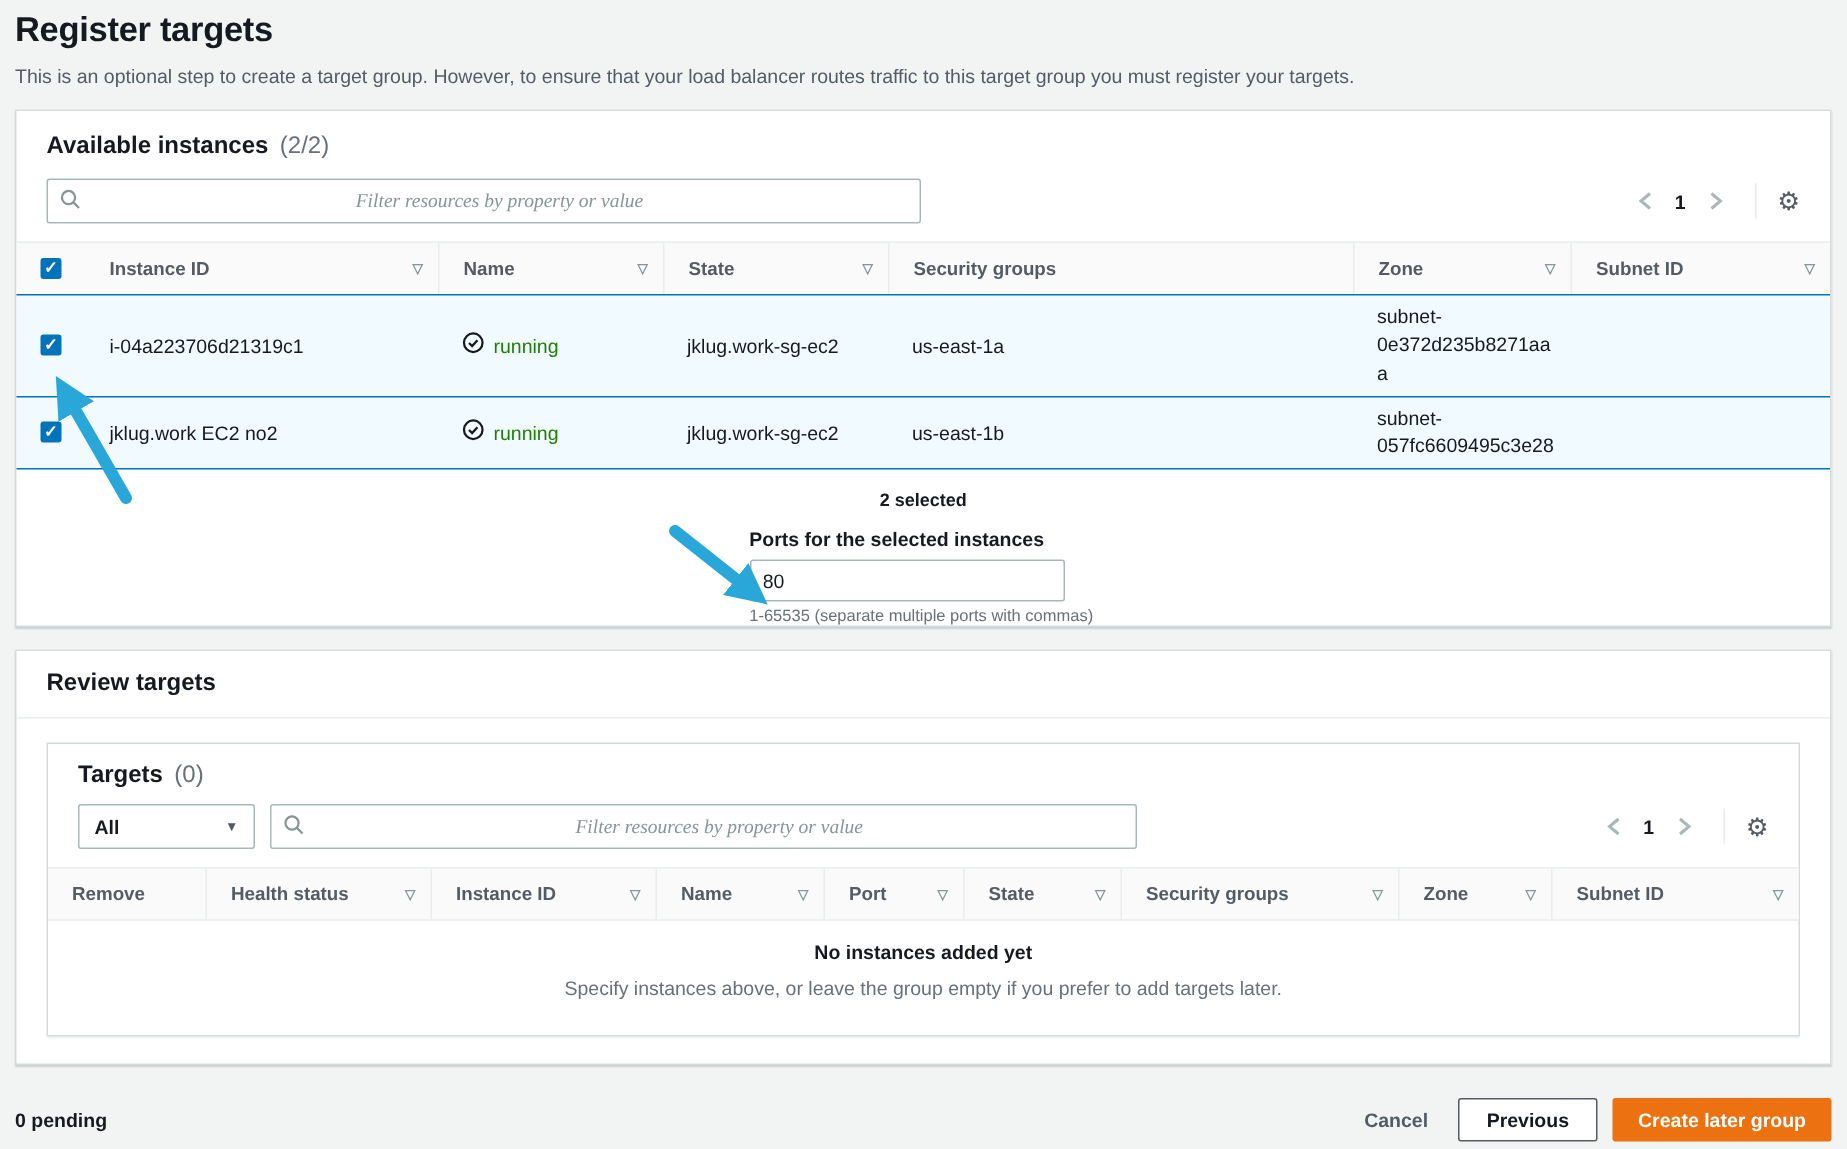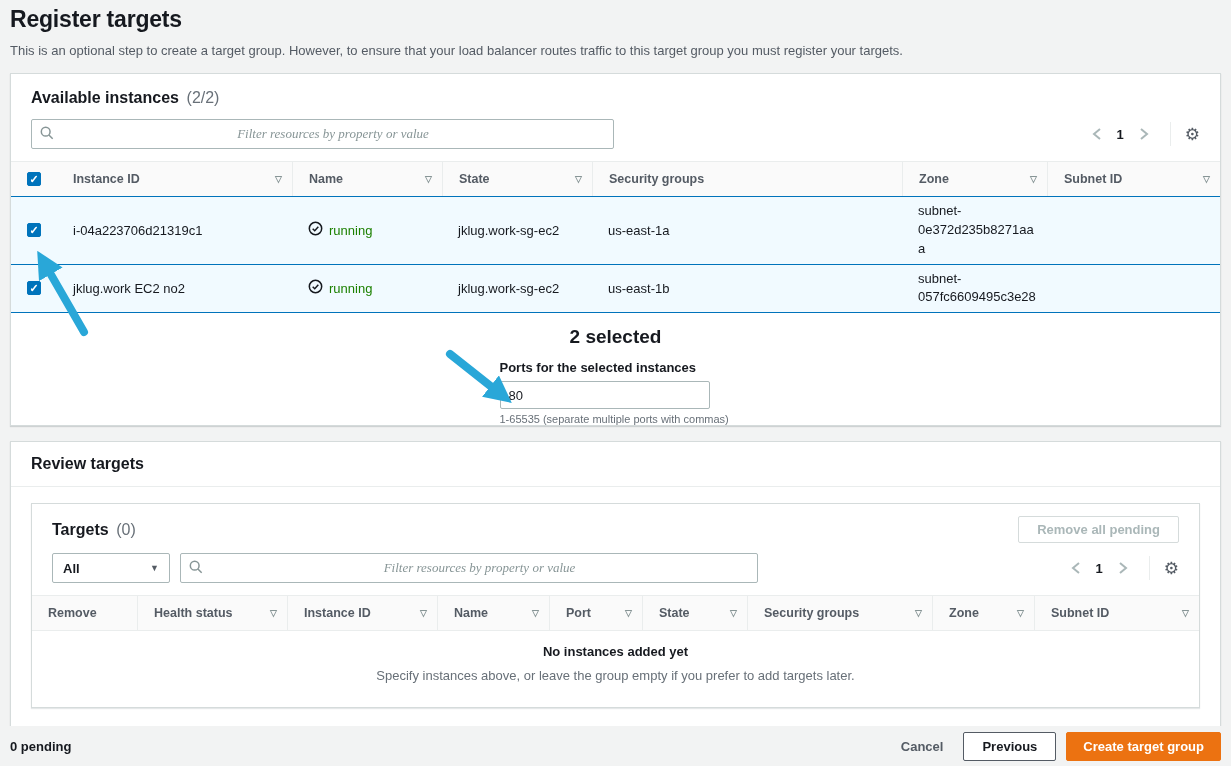--- a/index.html
+++ b/index.html
@@ -67,21 +67,21 @@
 
   .checkbox {
     width: 14px; height: 14px; background: #0073bb; border: 1px solid #0073bb; border-radius: 2px;
     display: inline-flex; align-items: center; justify-content: center; cursor: pointer; flex: 0 0 auto;
   }
   .checkbox .tick { color: #fff; font-size: 11px; font-weight: 700; line-height: 1; }
 
   .state-cell { gap: 6px; color: #1d8102; }
 
   
-  .selected-line { text-align: center; font-weight: 700; font-size: 19px; padding: 13px 0 4px 0; }
+  .selected-line { text-align: center; font-weight: 700; font-size: 12px; padding: 13px 0 4px 0; }
   .ports-block { width: 232px; margin: 8px auto 0 auto; }
   .ports-label { font-weight: 700; font-size: 13px; }
   .ports-desc  { font-size: 11px; color: #687078; margin-top: 2px; }
   .ports-input {
     width: 210px; height: 28px; border: 1px solid #aab7b8; border-radius: 2px;
     margin-top: 6px; padding: 0 8px; font-family: "Liberation Sans", sans-serif; font-size: 13px; color: #16191f;
   }
   .ports-hint { font-size: 11px; color: #687078; margin-top: 4px; }
   .include-wrap { text-align: center; padding: 14px 0 18px 0; }
   .btn-secondary {
@@ -262,21 +262,20 @@
   <div class="card2-header">
     <span class="panel-title">Review targets</span>
   </div>
   <div class="card2-body">
     <div class="inner-card">
       <div class="inner-head">
         <div>
           <span class="panel-title">Targets</span>
           <span class="panel-count">(0)</span>
         </div>
-        <button class="btn-disabled">Remove all pending</button>
       </div>
       <div class="inner-toolbar">
         <div class="tb-left">
           <div class="select-box">
             <span>All</span>
             <span class="caret">▼</span>
           </div>
           <div class="filter-box filter-mid">
             <span>
               <svg width="14" height="14" viewBox="0 0 16 16">
@@ -348,21 +347,21 @@
       </div>
     </div>
   </div>
 </section>
 
 <div class="footer">
   <span class="pending-count">0 pending</span>
   <div class="footer-actions">
     <button class="btn-link">Cancel</button>
     <button class="btn-secondary">Previous</button>
-    <button class="btn-primary">Create target group</button>
+    <button class="btn-primary">Create later group</button>
   </div>
 </div>
 
 <svg class="annotations" width="1231" height="766" viewBox="0 0 1231 766">
   <defs>
     <marker id="ah" markerWidth="3.4" markerHeight="3.4" refX="1.2" refY="1.7" orient="auto">
       <path d="M0,0 L3.4,1.7 L0,3.4 Z" fill="#29a7d8"></path>
     </marker>
   </defs>
   <line x1="84" y1="332" x2="46" y2="266" stroke="#29a7d8" stroke-width="8" stroke-linecap="round" marker-end="url(#ah)"></line>

